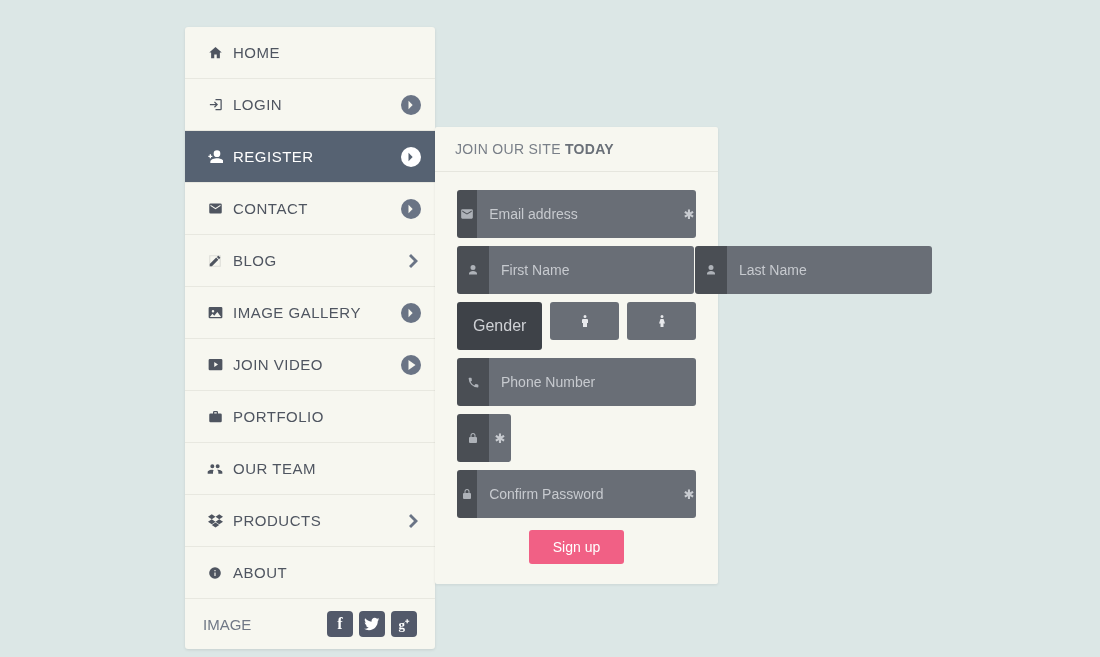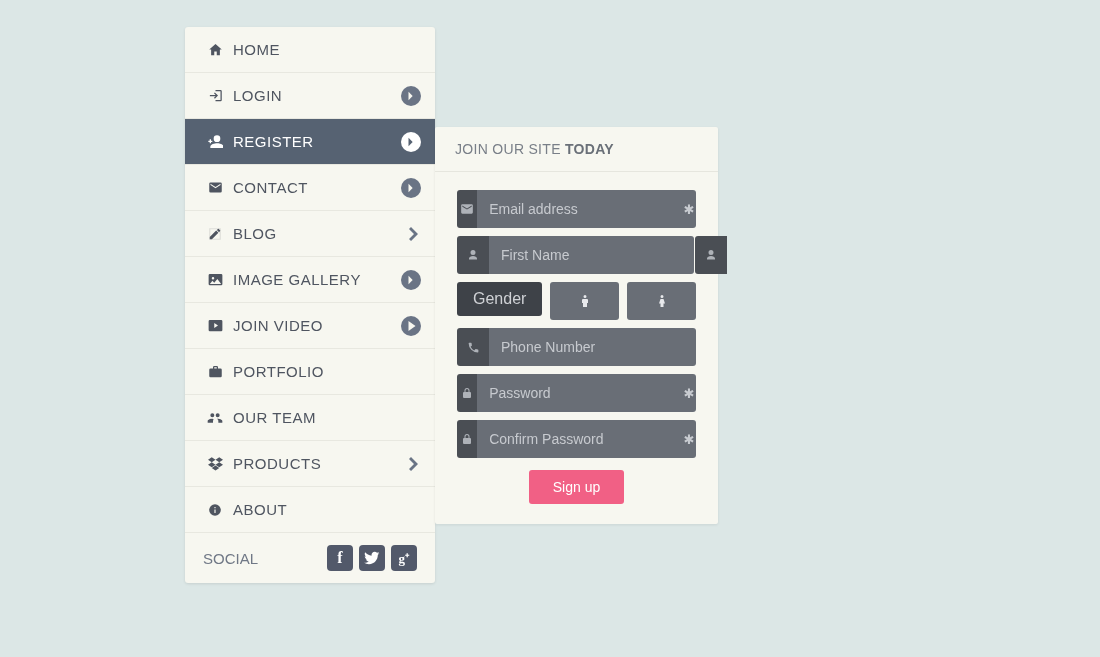--- a/index.html
+++ b/index.html
@@ -13,21 +13,21 @@
 .sidebar {
   position: absolute;
   left: 185px;
   top: 27px;
   width: 250px;
   background: #f7f7f0;
   border-radius: 3px;
   box-shadow: 0 1px 3px rgba(0,0,0,0.1);
 }
 .menu-item {
-  height: 46px;
+  height: 52px;
   display: flex;
   align-items: center;
   padding: 0 18px;
   border-bottom: 1px solid #e8e8e0;
   color: #4f5560;
   font-size: 15px;
   cursor: pointer;
   position: relative;
 }
 .menu-item.active {
@@ -106,21 +106,21 @@
 }
 .panel-header strong { font-weight: bold; color: #6a7078; }
 .panel-body {
   padding: 18px 22px 20px;
 }
 .field, .field-half-row {
   margin-bottom: 8px;
 }
 .field {
   display: flex;
-  height: 38px;
+  height: 48px;
 }
 .field .ficon {
   width: 32px;
   background: #4a4e54;
   display: flex;
   align-items: center;
   justify-content: center;
   border-radius: 3px 0 0 3px;
 }
 .field input {
@@ -148,21 +148,21 @@
 .field-half-row { display: flex; gap: 1px; }
 .field-half-row .field { flex: 1; margin-bottom: 0; }
 .gender-row {
   display: flex;
   gap: 8px;
   margin-bottom: 8px;
 }
 .gender-label {
   background: #3e4248;
   color: #cfd1d5;
-  height: 34px;
+  height: 48px;
   display: flex;
   align-items: center;
   padding: 0 16px;
   border-radius: 3px;
   font-size: 16px;
 }
 .gender-btn {
   flex: 1;
   background: #696e76;
   height: 38px;
@@ -309,21 +309,21 @@
       <div class="menu-item">
         <span class="micon">
           <svg width="14" height="14" viewBox="0 0 24 24">
             <path fill="currentColor" d="M12 2a10 10 0 1 0 10 10A10 10 0 0 0 12 2zm1 15h-2v-6h2zm0-8h-2V7h2z"></path>
           </svg>
         </span>
         <span class="mlabel">ABOUT</span>
       </div>
     </div>
   <div class="social-row">
-    <span>SOCIAL</span>
+    <span>IMAGE</span>
     <div class="social-icons">
       <div class="sicon">f</div>
       <div class="sicon">
         <svg width="16" height="16" viewBox="0 0 24 24">
             <path fill="#fff" d="M23 4.9c-.8.4-1.7.6-2.6.8.9-.6 1.7-1.5 2-2.6-.9.5-1.9.9-2.9 1.1C18.6 3.3 17.4 2.7 16 2.7c-2.6 0-4.7 2.1-4.7 4.7 0 .4 0 .7.1 1.1C7.5 8.3 4 6.4 1.7 3.5c-.4.7-.6 1.5-.6 2.4 0 1.6.8 3.1 2.1 3.9-.8 0-1.5-.2-2.1-.6v.1c0 2.3 1.6 4.2 3.8 4.6-.4.1-.8.2-1.3.2-.3 0-.6 0-.9-.1.6 1.9 2.3 3.2 4.4 3.3-1.6 1.3-3.6 2-5.8 2-.4 0-.7 0-1.1-.1 2.1 1.3 4.5 2.1 7.2 2.1 8.6 0 13.3-7.1 13.3-13.3v-.6c.9-.7 1.7-1.5 2.3-2.4z"></path>
           </svg>
       </div>
       <div class="sicon" style="font-size:13px">g⁺</div>
     </div>
   </div>
@@ -353,20 +353,21 @@
             </svg>
         </div>
         <input placeholder="First Name" style="">
       </div>
       <div class="field">
         <div class="ficon">
           <svg width="12" height="12" viewBox="0 0 24 24">
               <path fill="#aeb2b8" d="M12 12a5 5 0 1 0-5-5 5 5 0 0 0 5 5zm0 2c-4 0-8 2-8 5v2h16v-2c0-3-4-5-8-5z"></path>
             </svg>
         </div>
+        <input placeholder="Last Name" style="">
       </div>
     </div>
 
     <div class="gender-row">
       <div class="gender-label">Gender</div>
       <div class="gender-btn">
         <svg width="12" height="14" viewBox="0 0 24 28">
             <path fill="#e8e9ec" d="M12 2a3 3 0 1 1-3 3 3 3 0 0 1 3-3zm4 8H8a2 2 0 0 0-2 2v6h2v8h8v-8h2v-6a2 2 0 0 0-2-2z"></path>
           </svg>
       </div>
@@ -385,21 +386,20 @@
       </div>
       <input placeholder="Phone Number" style="">
     </div>
 
     <div class="field has-req">
       <div class="ficon">
         <svg width="12" height="14" viewBox="0 0 24 24">
             <path fill="#aeb2b8" d="M18 10h-1V7a5 5 0 0 0-10 0v3H6a2 2 0 0 0-2 2v8a2 2 0 0 0 2 2h12a2 2 0 0 0 2-2v-8a2 2 0 0 0-2-2zM9 7a3 3 0 1 1 6 0v3H9z"></path>
           </svg>
       </div>
-      <input type="password" placeholder="Password" style="">
       <div class="req">✱</div>
     </div>
 
     <div class="field has-req">
       <div class="ficon">
         <svg width="12" height="14" viewBox="0 0 24 24">
             <path fill="#aeb2b8" d="M18 10h-1V7a5 5 0 0 0-10 0v3H6a2 2 0 0 0-2 2v8a2 2 0 0 0 2 2h12a2 2 0 0 0 2-2v-8a2 2 0 0 0-2-2zM9 7a3 3 0 1 1 6 0v3H9z"></path>
           </svg>
       </div>
       <input type="password" placeholder="Confirm Password" style="">

